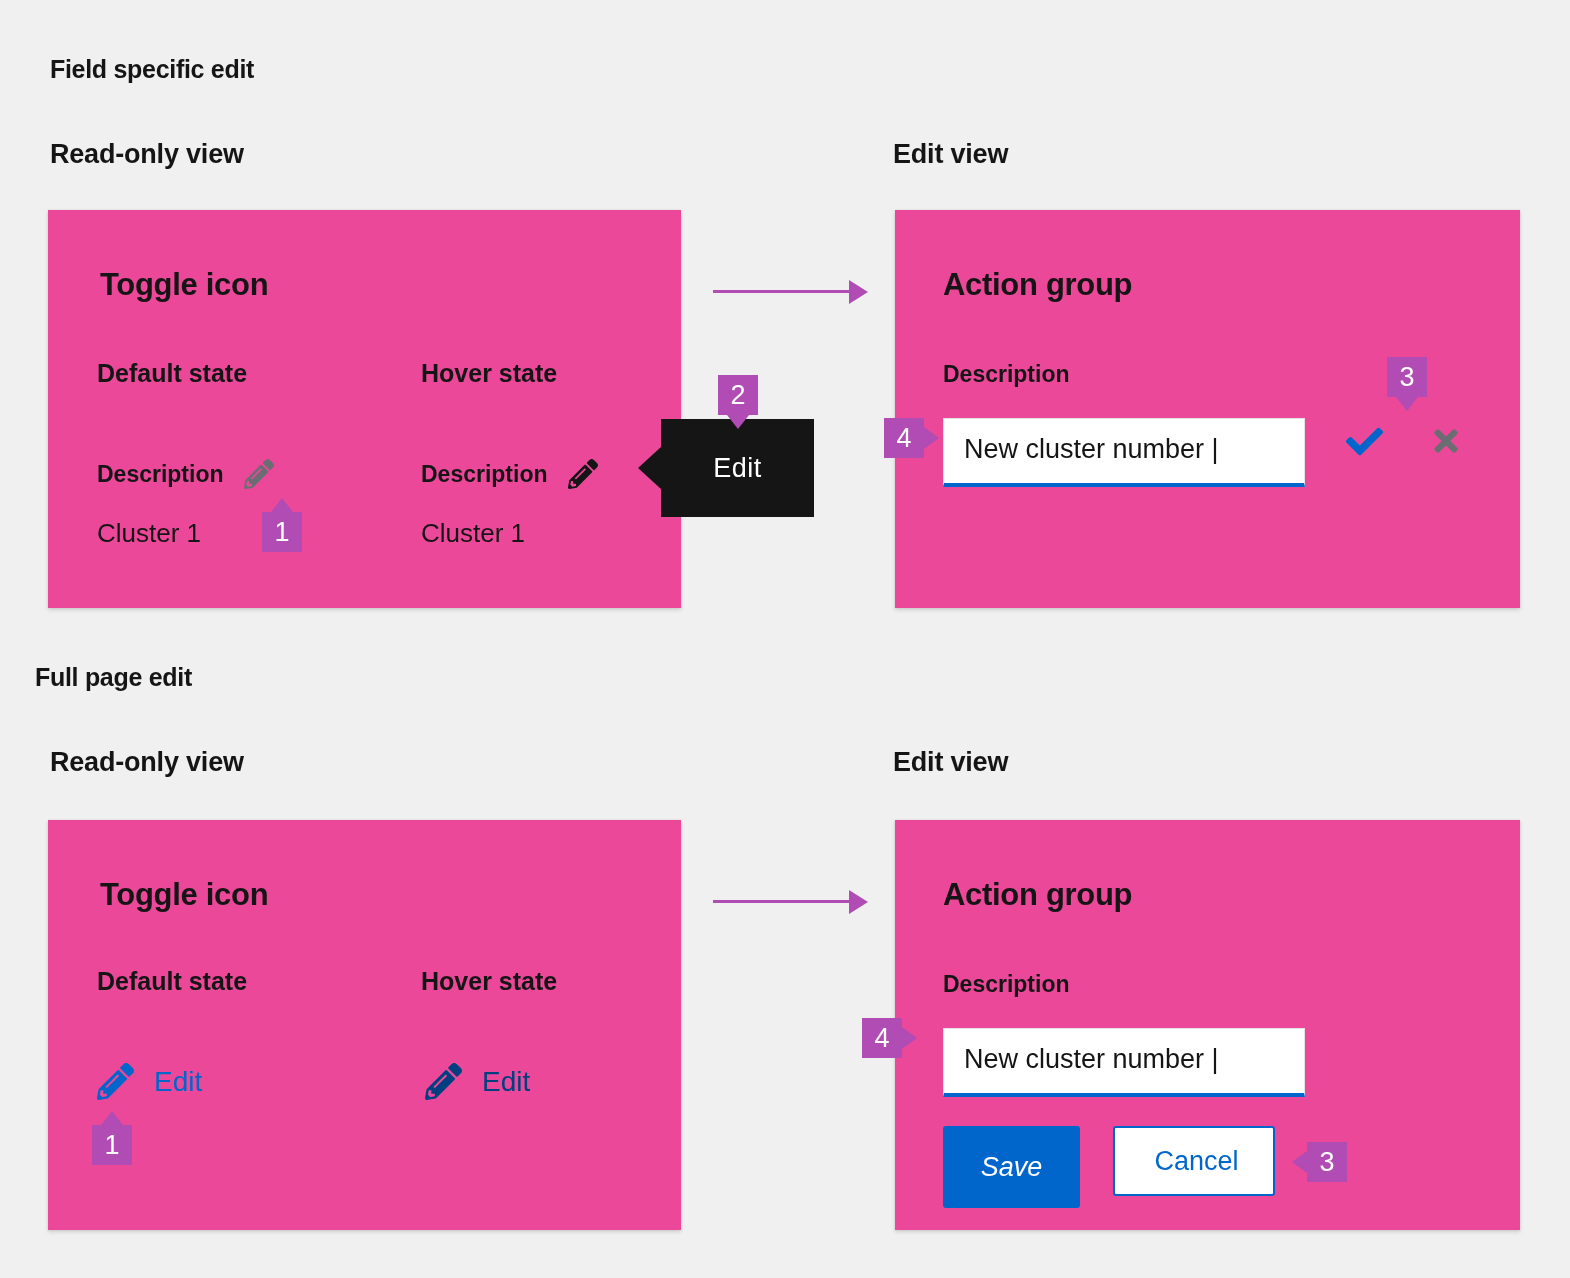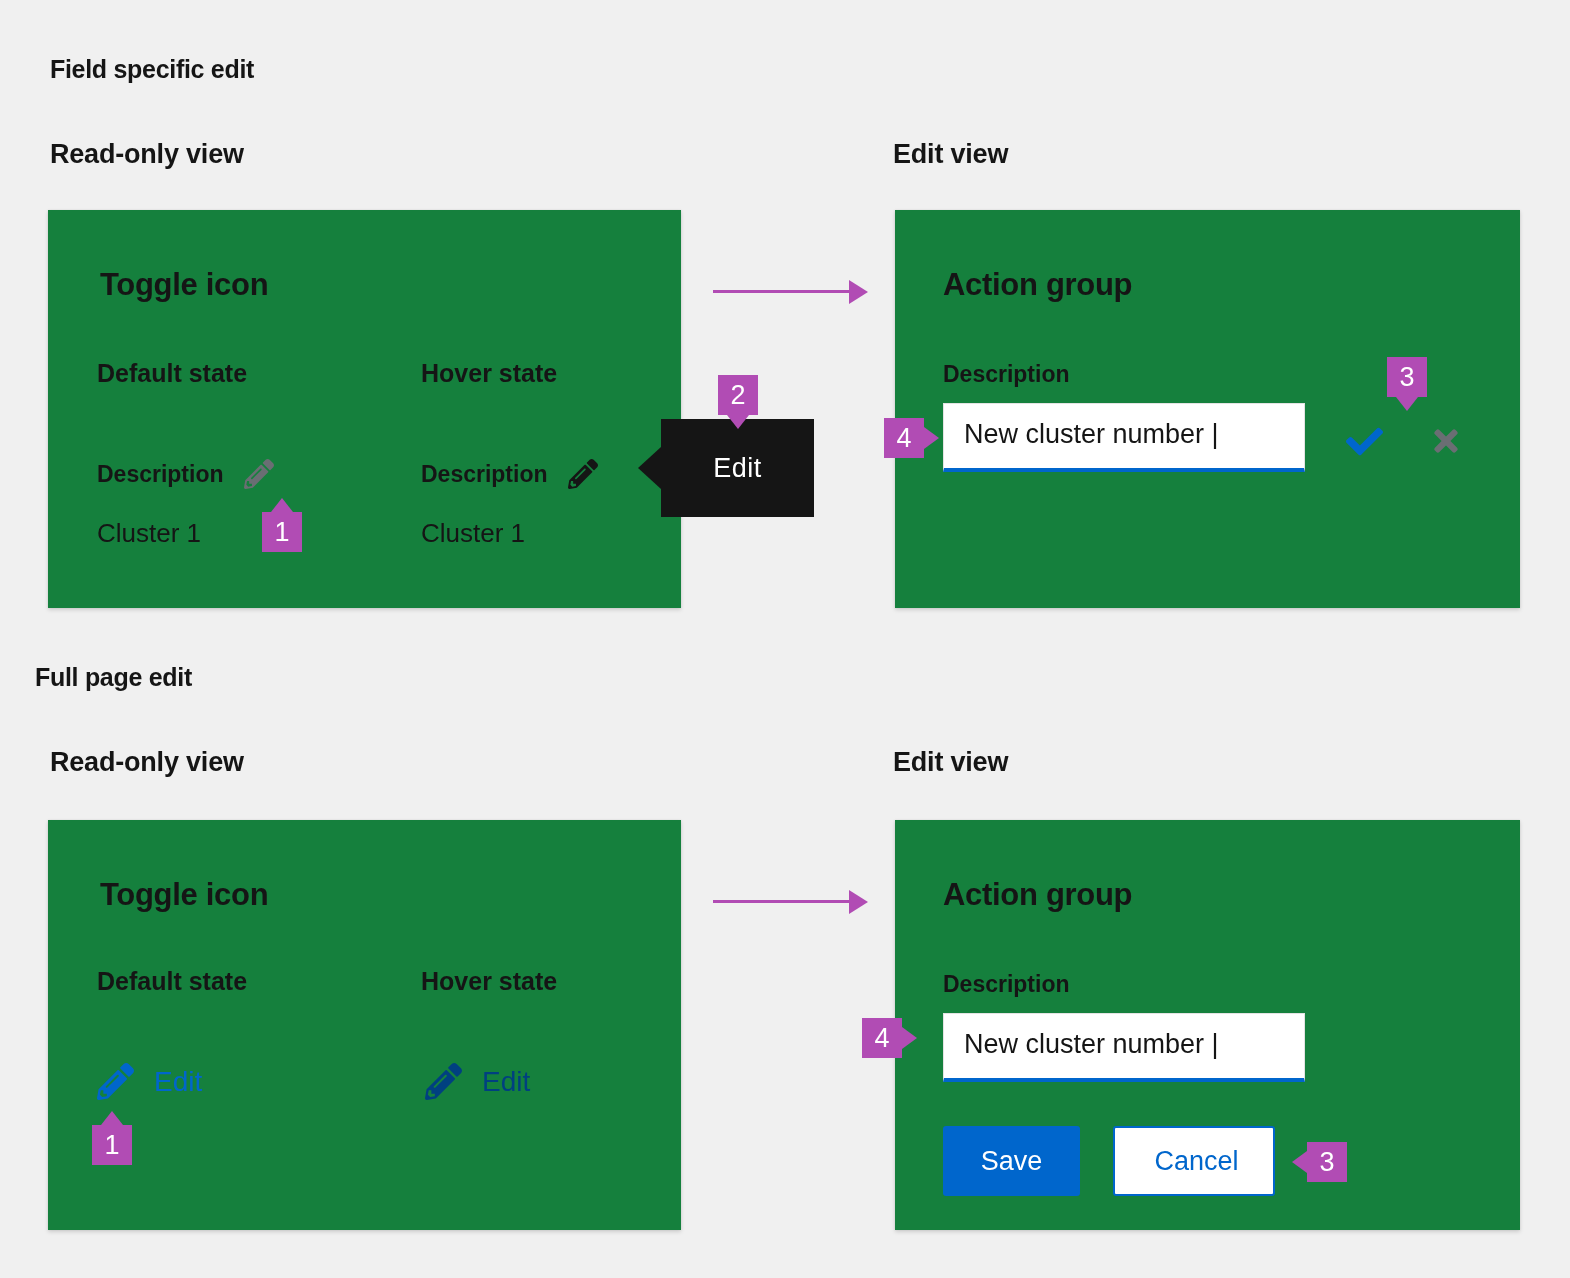--- a/index.html
+++ b/index.html
@@ -15,21 +15,21 @@
   body{background:var(--bg);}
   .page{
     position:relative;width:1570px;height:1278px;overflow:hidden;
     background:var(--bg);color:var(--ink);
     font-family:"Liberation Sans", sans-serif;
   }
   .abs{position:absolute;}
   .section-title{font-size:25px;font-weight:600;letter-spacing:-0.3px;}
   .view-heading{font-size:27px;font-weight:600;letter-spacing:-0.2px;}
   .card{
-    position:absolute;background:#15803d;
+    position:absolute;background:#ec4899;
     box-shadow:0 2px 4px rgba(3,3,3,0.14), 0 0 2px rgba(3,3,3,0.08);
   }
   .card-title{font-size:31px;font-weight:600;letter-spacing:-0.3px;}
   .state-label{font-size:25px;font-weight:600;}
   .desc-row{display:flex;align-items:center;gap:20px;}
   .field-label{font-size:23px;font-weight:700;}
   .desc-value{font-size:26px;font-weight:400;}
   .pencil{display:inline-flex;}
   .pencil svg{display:block;}
   .badge{
@@ -72,21 +72,21 @@
   .flow-arrow{position:absolute;width:136px;height:3px;background:var(--annotation);}
   .flow-arrow::after{
     content:"";position:absolute;left:100%;top:50%;transform:translateY(-50%);
     border-top:12px solid transparent;border-bottom:12px solid transparent;
     border-left:19px solid var(--annotation);
   }
   .text-input{
     position:absolute;width:362px;height:69px;background:#fff;
     border:1px solid #e3e3e3;border-bottom:4px solid var(--blue);
     font-family:"Liberation Sans", sans-serif;
-    font-size:27px;color:var(--ink);padding:0 10px 4px 20px;outline:none;
+    font-size:27px;color:var(--ink);padding:0 10px 4px 20px;outline:none;margin-top:15px;
   }
   .icon-btn{position:absolute;display:flex;align-items:center;justify-content:center;background:none;border:none;padding:0;cursor:pointer;}
   .edit-link{position:absolute;display:flex;align-items:center;gap:20px;font-size:28px;text-decoration:none;}
   .edit-link.default{color:var(--blue);}
   .edit-link.hover{color:var(--navy);}
   .btn{
     position:absolute;display:flex;align-items:center;justify-content:center;
     font-family:"Liberation Sans", sans-serif;font-size:27px;
     border-radius:3px;cursor:pointer;
   }
@@ -192,21 +192,21 @@
     <span>1</span>
   </div>
 
   <div class="flow-arrow" style="left:713px;top:900px;"></div>
 
   <div class="card" style="left:895px;top:820px;width:625px;height:410px;">
     <div class="abs card-title" style="left:48px;top:57px;">Action group</div>
     <div class="abs field-label" style="left:48px;top:151px;">Description</div>
   </div>
   <input class="text-input" style="left: 943px; top: 1013px;" readonly="" value="New cluster number |">
-  <button class="btn btn-primary" style="left:943px;top:1126px;width:137px;height:70px;">
+  <button class="btn btn-primary" style="left:943px;top:1126px;width:137px;height:82px;font-style:italic;">
     <span>Save</span>
   </button>
   <button class="btn btn-secondary" style="left:1113px;top:1126px;width:162px;height:70px;">
     <span>Cancel</span>
   </button>
   <div class="badge point-right" style="left:862px;top:1018px;">
     <span>4</span>
   </div>
   <div class="badge point-left" style="left:1307px;top:1142px;">
     <span>3</span>

